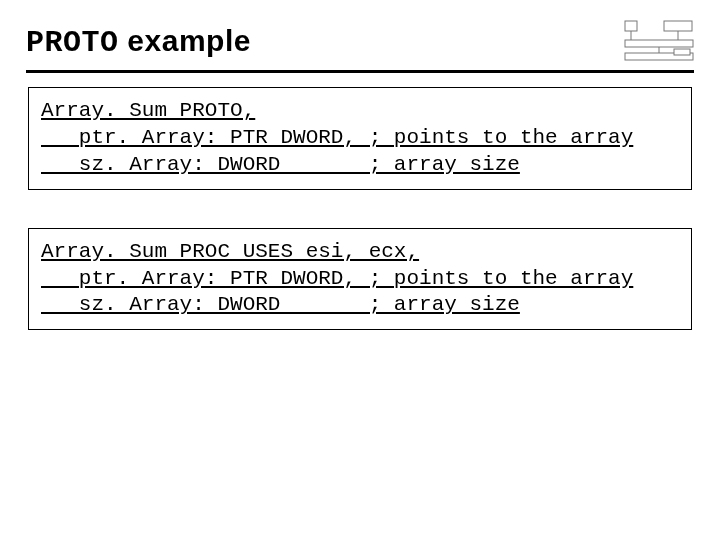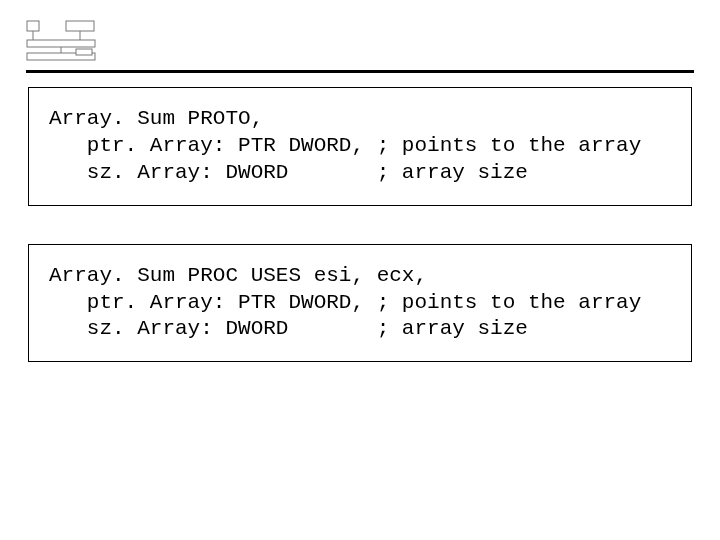--- a/index.html
+++ b/index.html
@@ -56,33 +56,37 @@
     font-family: Verdana, Geneva, sans-serif;
     max-width: 560px;
   }
   .codebox {
     border: 1px solid #000;
     padding: 10px 12px 10px 12px;
     margin: 14px 2px 38px 2px;
     box-sizing: border-box;
   }
   .codebox pre {
-    margin: 8px;
+    margin: 0;
     font-family: "Courier New", Courier, monospace;
     font-size: 21px;
     line-height: 1.28;
     white-space: pre;
+    text-decoration: underline;
   }
 </style>
 </head>
 <body>
 
 <div class="slide">
 
   <div class="header-row">
+    <div class="title">
+      <span class="mono">PROTO</span><span> example</span>
+    </div>
     <svg class="diagram" viewBox="0 0 70 44">
       <rect x="1" y="1" width="12" height="10" fill="none" stroke="#555" stroke-width="1"></rect>
       <rect x="40" y="1" width="28" height="10" fill="none" stroke="#555" stroke-width="1"></rect>
       <line x1="7" y1="11" x2="7" y2="20" stroke="#555" stroke-width="1"></line>
       <line x1="54" y1="11" x2="54" y2="20" stroke="#555" stroke-width="1"></line>
       <rect x="1" y="20" width="68" height="7" fill="none" stroke="#555" stroke-width="1"></rect>
       <line x1="35" y1="27" x2="35" y2="33" stroke="#555" stroke-width="1"></line>
       <rect x="1" y="33" width="68" height="7" fill="none" stroke="#555" stroke-width="1"></rect>
       <rect x="50" y="29" width="16" height="6" fill="#fff" stroke="#555" stroke-width="1"></rect>
     </svg>

